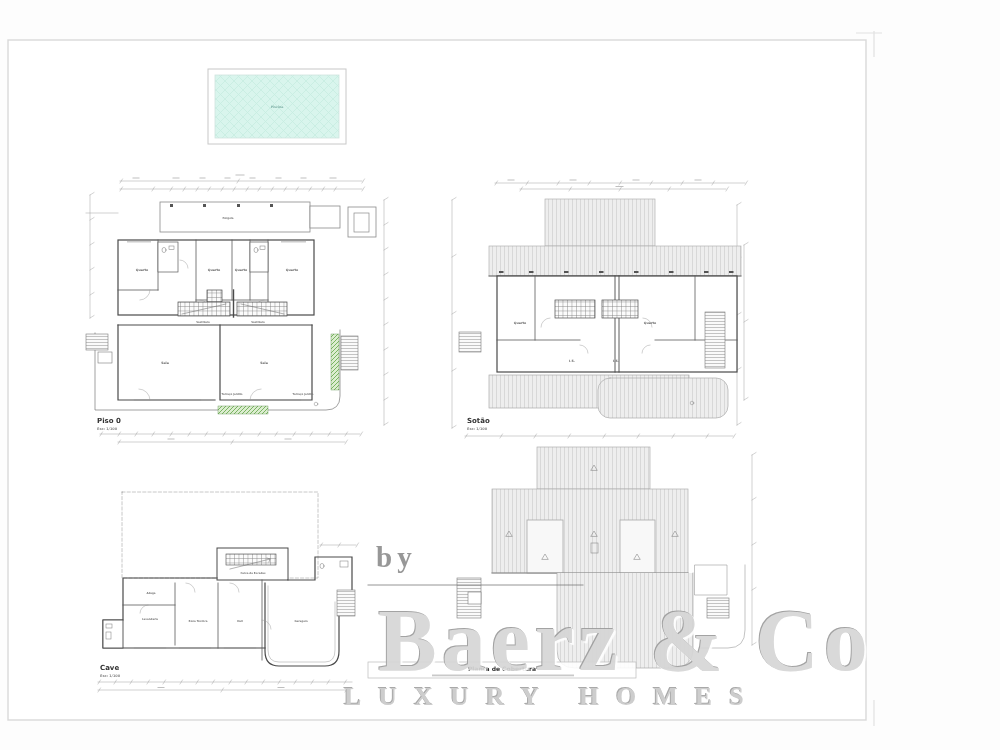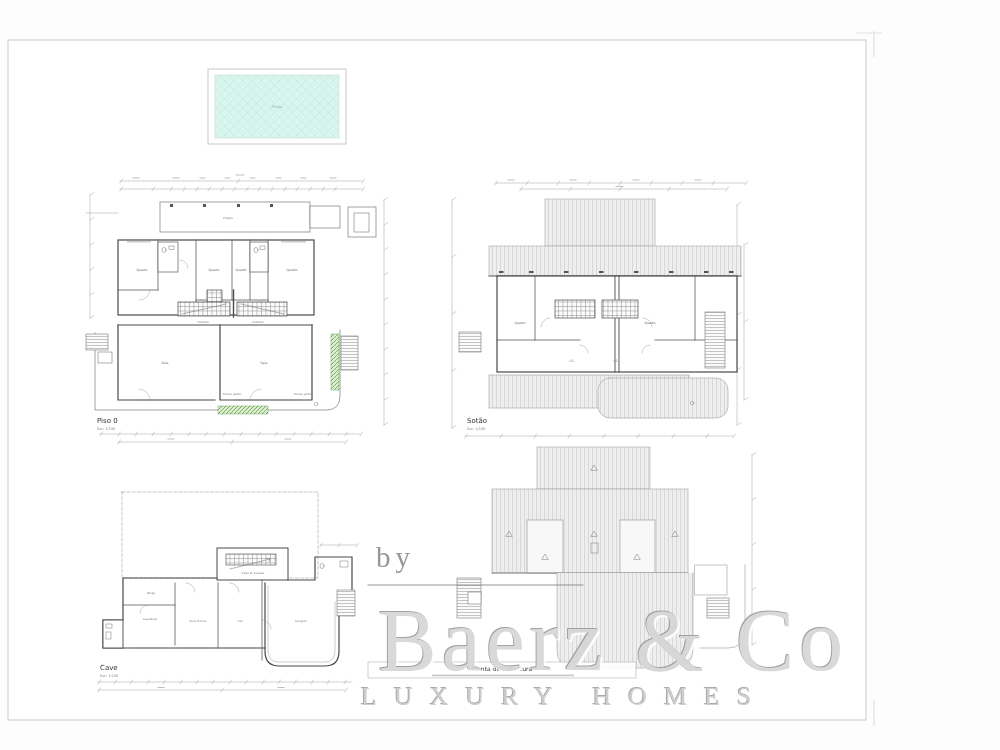--- a/index.html
+++ b/index.html
@@ -1,29 +1,29 @@
 <!DOCTYPE html>
 <html><head>
 <meta charset="utf-8">
 <style>
   html,body{margin:0;padding:0;background:#fdfdfd;}
   #stage{position:relative;width:1000px;height:750px;background:#fdfdfd;overflow:hidden;
-         font-family:"DejaVu Sans",sans-serif;}
+         font-family:"DejaVu Sans",sans-serif;font-weight:bold;}
   svg text{font-family:"DejaVu Sans",sans-serif;fill:#555;}
   .plan-title{font-size:7px;fill:#333;}
   .scale-note{font-size:3.5px;fill:#888;}
   .room-label{font-size:3.2px;fill:#666;}
   .tiny-label{font-size:2.6px;fill:#777;}
   .cob-title{font-size:6px;fill:#333;text-anchor:middle;}
   .pool-label{font-size:3.2px;fill:#7fb0a6;text-anchor:middle;}
   .wm{position:absolute;font-family:"Liberation Serif",serif;white-space:nowrap;opacity:.92;}
   .wm-by{left:376px;top:541px;font-size:29px;color:#8f8f8f;letter-spacing:5px;}
   .wm-name{left:378px;top:590px;font-size:88px;color:#d6d6d6;letter-spacing:5px;
            text-shadow:-1px -1px 0 #9c9c9c,1px 1px 0 #ffffff,2px 2px 1px #ffffff;}
-  .wm-tagline{left:361px;top:682px;font-size:26px;color:#c9c9c9;letter-spacing:17px;
+  .wm-tagline{left:344px;top:682px;font-size:26px;color:#c9c9c9;letter-spacing:17px;
            text-shadow:-1px -1px 0 #a2a2a2,1px 1px 0 #ffffff;}
 </style>
 </head>
 <body>
 
 <div id="stage">
 
 <svg width="1000" height="750" viewBox="0 0 1000 750">
   <defs>
     <pattern id="pat-roof" width="4" height="4" patternUnits="userSpaceOnUse">

